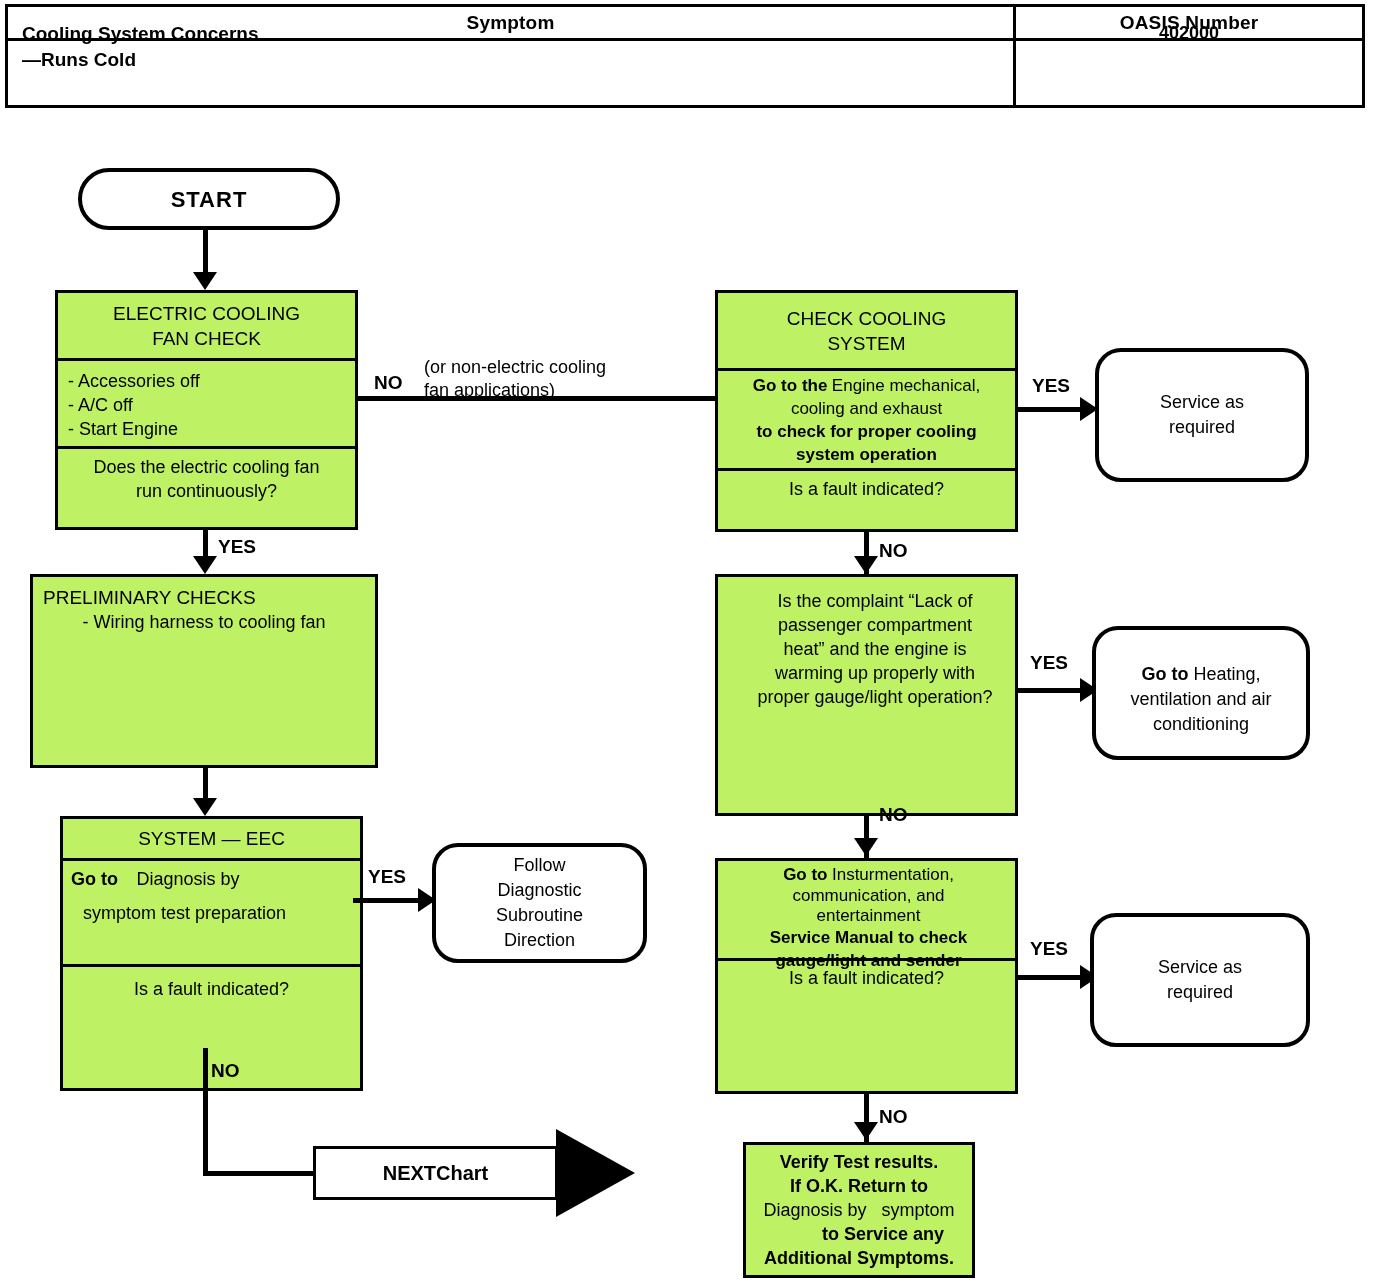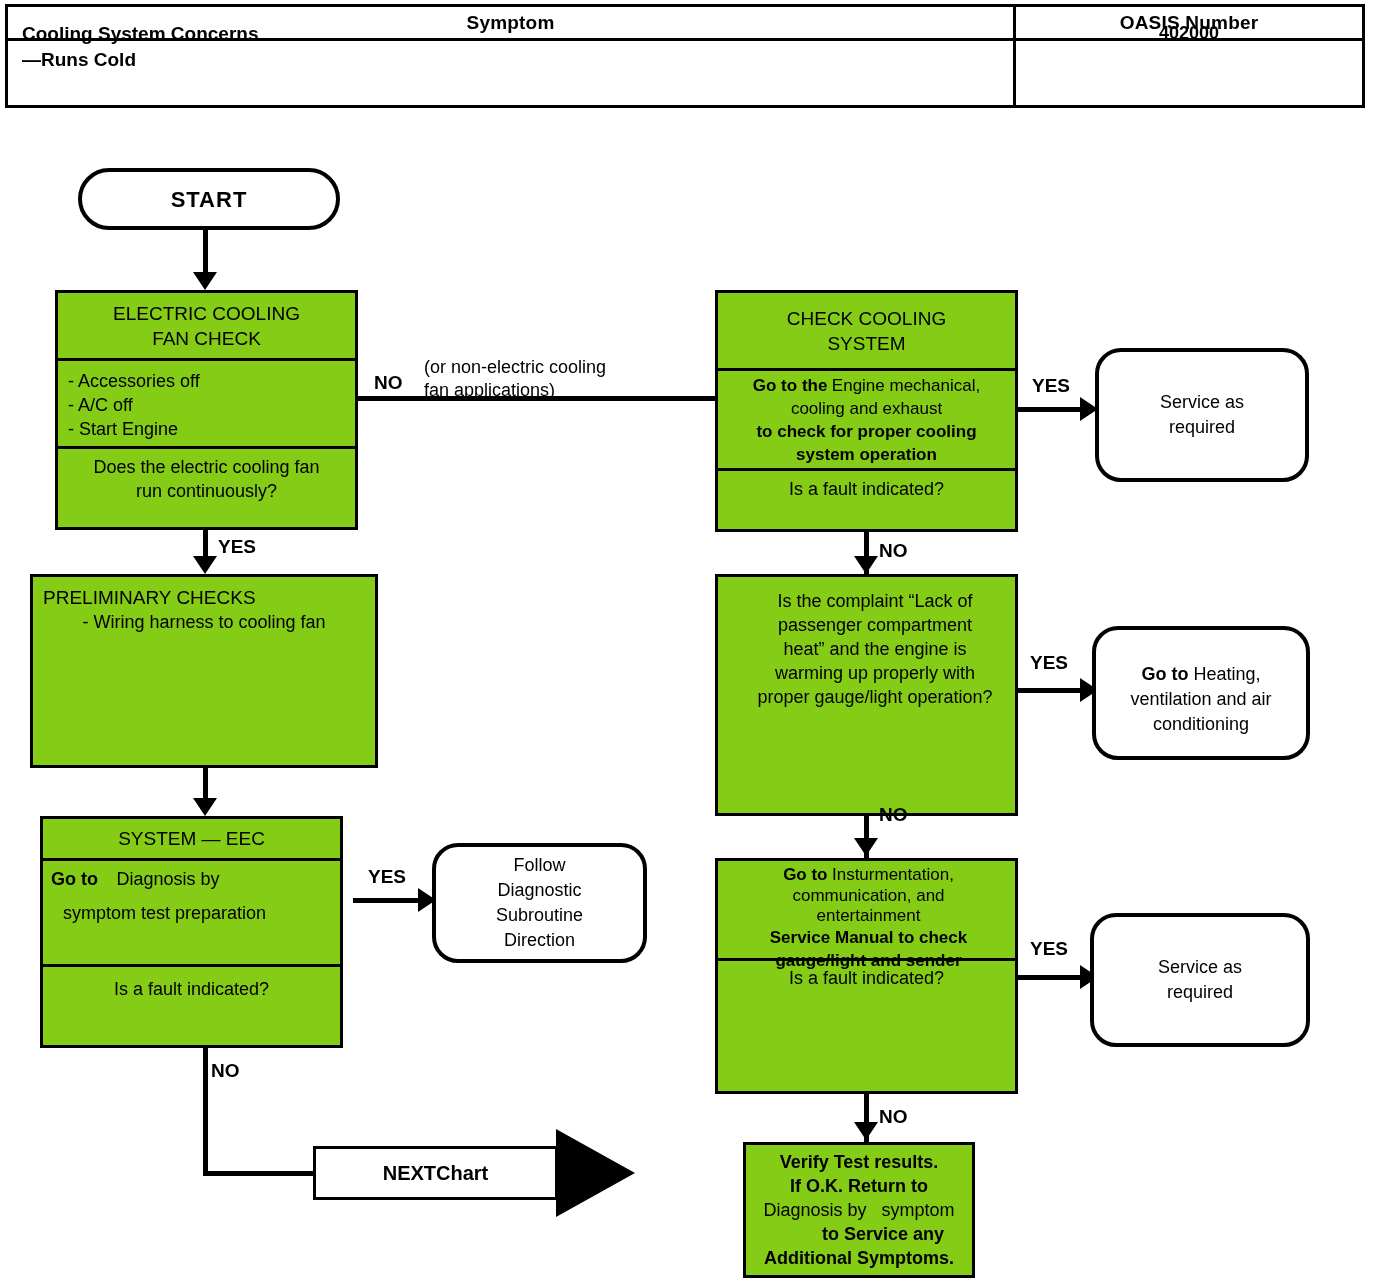--- a/index.html
+++ b/index.html
@@ -44,21 +44,21 @@
   }
   .td-oasis {
     position: absolute; left: 1008px; right: 0; top: 16px;
     text-align: center; font-size: 18px; font-weight: bold;
   }
 
   
   .box {
     position: absolute;
     border: 3px solid #000;
-    background: #84cc16;
+    background: #bef264;
   }
   .cell {
     width: 100%;
     display: flex; align-items: center; justify-content: center;
     text-align: center;
     padding: 4px 6px;
   }
   .cell.sep { border-bottom: 3px solid #000; }
   .cell.left { justify-content: flex-start; text-align: left; }
   .cell.top { align-items: flex-start; }
@@ -166,21 +166,21 @@
   <div class="arrow-down" style="left:193px; top:556px;"></div>
   <div class="lbl" style="left:218px; top:536px;">YES</div>
 
   <div class="box" style="left:30px; top:574px; width:348px; height:194px; padding:8px 10px;">
     <div class="title" style="text-align:left;">PRELIMINARY CHECKS</div>
     <div class="body-txt" style="text-align:center;">- Wiring harness to cooling fan</div>
   </div>
   <div class="vline" style="left:203px; top:768px; height:42px;"></div>
   <div class="arrow-down" style="left:193px; top:798px;"></div>
 
-  <div class="box" style="left:40px; top:816px; width:303px; height:232px;">
+  <div class="box" style="left:60px; top:816px; width:303px; height:275px;">
     <div class="cell sep title" style="height:42px;">SYSTEM — EEC</div>
     <div class="cell sep" style="height:106px; display:block; padding:6px 8px 0 8px; text-align:left;">
       <span class="mix-bold body-txt">Go to</span>
       <span class="mix-norm body-txt" style="margin-left:14px;">Diagnosis by</span>
       <div class="mix-norm body-txt" style="margin-top:10px; margin-left:12px;">symptom test preparation</div>
     </div>
     <div class="cell top body-txt" style="height:78px; padding-top:10px;">Is a fault indicated?</div>
   </div>
 
   <div class="hline" style="left:353px; top:898px; width:72px;"></div>

